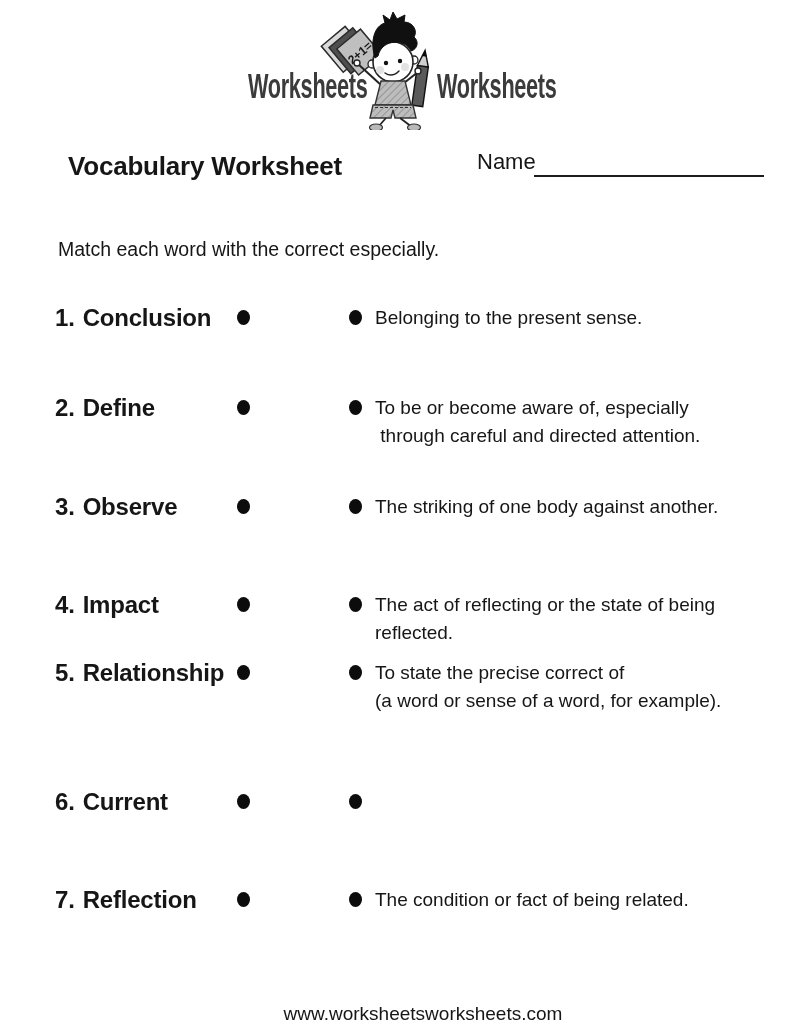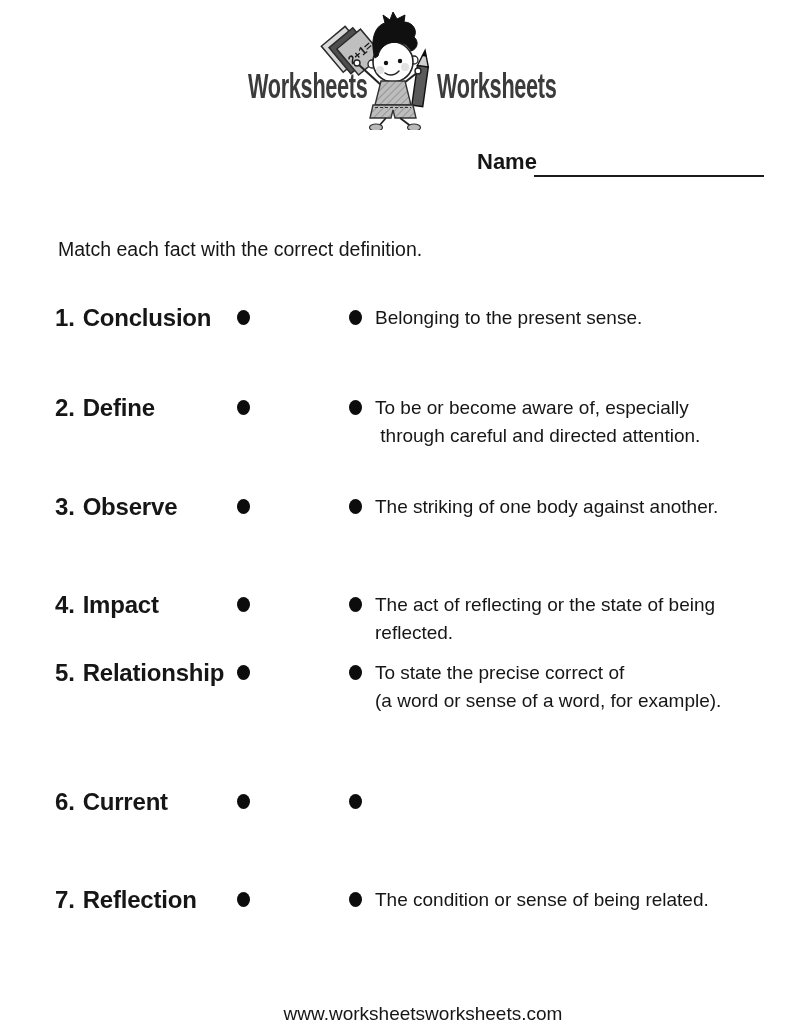--- a/index.html
+++ b/index.html
@@ -11,21 +11,21 @@
   .brand{
     position:absolute;top:68px;font-size:35px;font-weight:bold;line-height:36px;
     color:#3b3b3b;letter-spacing:-0.5px;transform:scaleX(0.62);transform-origin:left center;
     white-space:nowrap;
   }
   .brand-left{left:248px;}
   .brand-right{left:437px;}
   .kid-svg{position:absolute;left:320px;top:8px;}
   
   .title{position:absolute;left:68px;top:150px;font-size:26px;line-height:32px;font-weight:600;letter-spacing:-0.2px;}
-  .name-label{position:absolute;left:477px;top:148px;font-size:22px;line-height:28px;font-weight:700;}
+  .name-label{position:absolute;left:477px;top:148px;font-size:22px;line-height:28px;font-weight:400;}
   .name-line{position:absolute;left:534px;top:151px;width:230px;height:24px;border-bottom:2px solid #1c1c1c;}
   .instruction{position:absolute;left:58px;top:236px;font-size:19.5px;line-height:26px;}
   
   .row{position:absolute;left:0;width:800px;height:60px;}
   .word-cell{position:absolute;left:55px;top:0;font-size:24px;line-height:28px;font-weight:700;white-space:nowrap;letter-spacing:-0.2px;}
   .num{margin-right:8px;}
   .dot{position:absolute;top:6px;width:13px;height:15px;background:#0c0c0c;border-radius:50%;}
   .word-dot{left:237px;}
   .def-dot{left:349px;}
   .def{position:absolute;left:375px;top:0;width:415px;font-size:19px;line-height:28px;white-space:pre-wrap;}
@@ -81,24 +81,25 @@
     <line x1="55" y1="99.5" x2="91" y2="99.5" stroke="#333" stroke-width="1.2" stroke-dasharray="3 2"></line>
 
     <path d="M66 110 L58 119" stroke="#222" stroke-width="1.8" fill="none"></path>
     <path d="M80 110 L92 119" stroke="#222" stroke-width="1.8" fill="none"></path>
     <ellipse cx="56" cy="119.5" rx="6.5" ry="3.5" fill="#b8b8b8" stroke="#333" stroke-width="1.2"></ellipse>
     <ellipse cx="94" cy="119.5" rx="6.5" ry="3.5" fill="#b8b8b8" stroke="#333" stroke-width="1.2"></ellipse>
   </svg>
 
   <div class="brand brand-right">Worksheets</div>
 
+  <div class="title">Vocabulary Worksheet</div>
   <div class="name-label">Name</div>
   <div class="name-line"></div>
 
-  <div class="instruction">Match each fact with the correct definition.</div>
+  <div class="instruction">Match each word with the correct especially.</div>
 
   <div id="match-rows">
       <div class="row" style="top: 304px;">
       <div class="word-cell">
         <span class="num">1.</span><span class="word">Conclusion</span>
       </div>
       <span class="dot word-dot"></span>
       <span class="dot def-dot"></span>
       <div class="def">Belonging to the present sense.</div>
     </div>
@@ -143,19 +144,19 @@
       </div>
       <span class="dot word-dot"></span>
       <span class="dot def-dot"></span>
     </div>
       <div class="row" style="top: 886px;">
       <div class="word-cell">
         <span class="num">7.</span><span class="word">Reflection</span>
       </div>
       <span class="dot word-dot"></span>
       <span class="dot def-dot"></span>
-      <div class="def">The condition or sense of being related.</div>
+      <div class="def">The condition or fact of being related.</div>
     </div>
     </div>
 
   <div class="footer">www.worksheetsworksheets.com</div>
 
 </div>
 
 </body></html>

